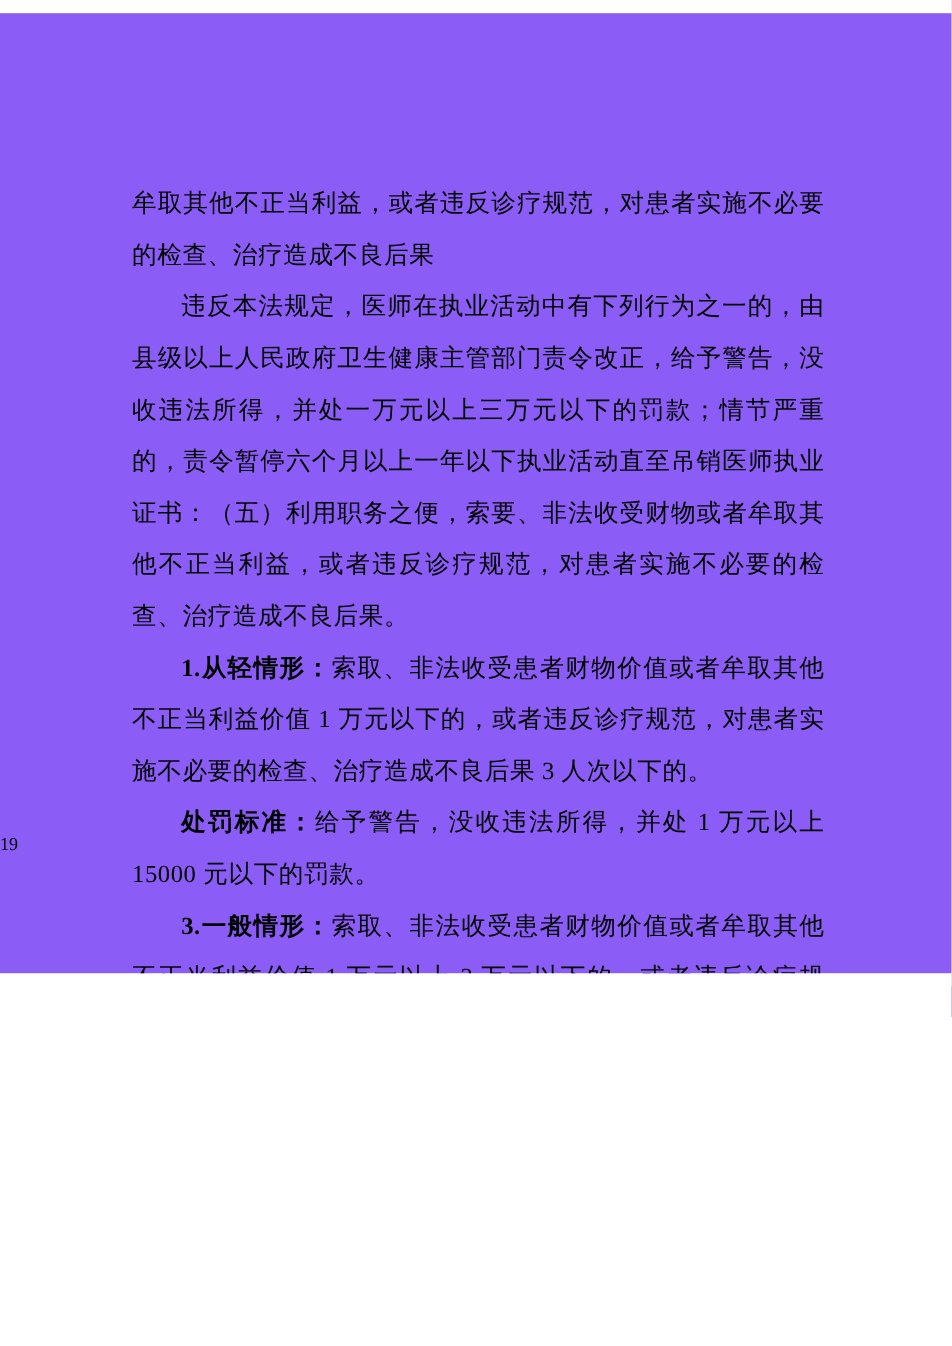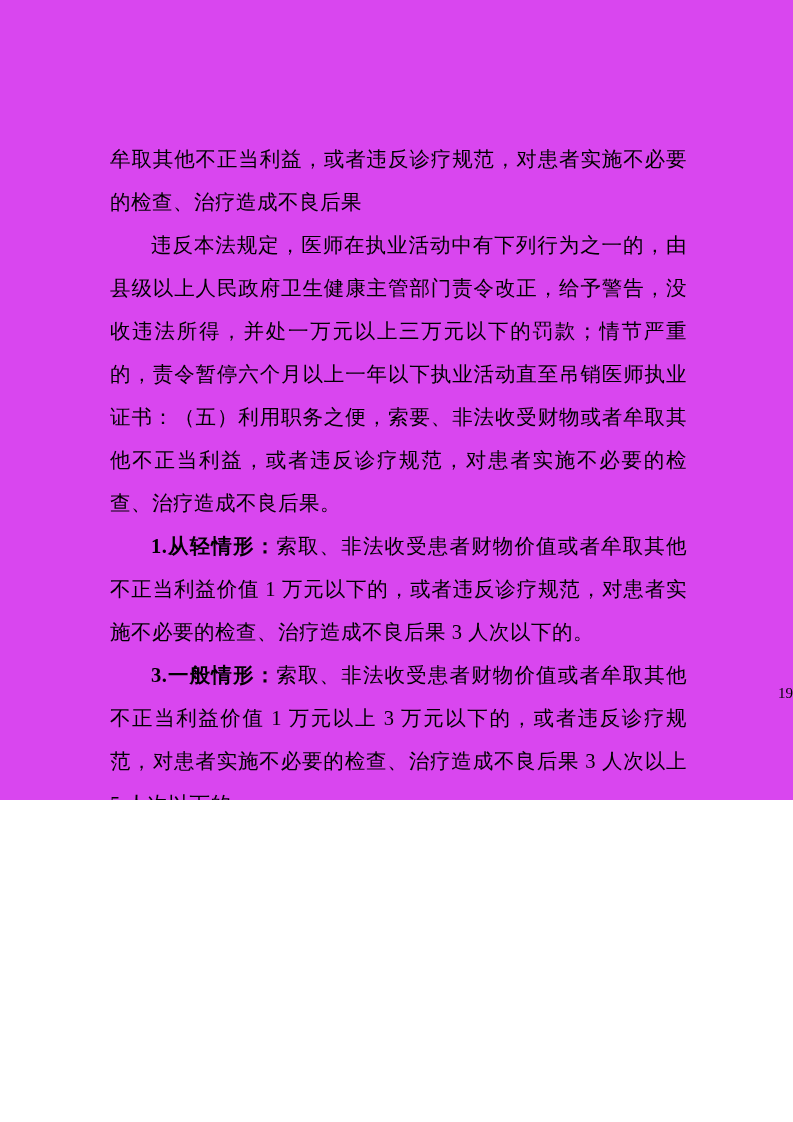--- a/index.html
+++ b/index.html
@@ -4,22 +4,22 @@
 <style>
   html, body {
     margin: 0;
     padding: 0;
     background: #ffffff;
   }
   .page {
     position: relative;
     width: 793px;
     height: 800px;
-    margin: 0 auto;
-    background: #d946ef;
+    margin: 11px auto;
+    background: #8b5cf6;
     box-sizing: border-box;
     padding: 138px 106px 0 110px;
     font-family: "Liberation Serif", "DejaVu Serif", serif;
     color: #000000;
     overflow: hidden;
   }
   .body-text p {
     margin: 0;
     font-size: 20.5px;
     line-height: 43px;
@@ -31,21 +31,21 @@
     text-indent: 2em;
   }
   .bold {
     font-weight: bold;
   }
   .page-footer {
     position: absolute;
     left: 0;
     right: 0;
     bottom: 98px;
-    text-align: right;
+    text-align: left;
     font-size: 15px;
     font-family: "Liberation Serif", "DejaVu Serif", serif;
   }
 </style>
 </head>
 <body>
 
 <div class="page">
   <div class="body-text">
 
@@ -56,20 +56,23 @@
 
     <p class="indent">
       <span>违反本法规定，医师在执业活动中有下列行为之一的，由县级以上人民政府卫生健康主管部门责令改正，给予警告，没收违法所得，并处一万元以上三万元以下的罚款；情节严重的，责令暂停六个月以上一年以下执业活动直至吊销医师执业证书：（五）利用职务之便，索要、非法收受财物或者牟取其他不正当利益，或者违反诊疗规范，对患者实施不必要的检查、治疗造成不良后果。</span>
     </p>
 
 
     <p class="indent">
       <span class="bold">1.从轻情形：</span><span>索取、非法收受患者财物价值或者牟取其他不正当利益价值 1 万元以下的，或者违反诊疗规范，对患者实施不必要的检查、治疗造成不良后果 3 人次以下的。</span>
     </p>
 
+    <p class="indent">
+      <span class="bold">处罚标准：</span><span>给予警告，没收违法所得，并处 1 万元以上 15000 元以下的罚款。</span>
+    </p>
 
     <p class="indent">
       <span class="bold">3.一般情形：</span><span>索取、非法收受患者财物价值或者牟取其他不正当利益价值 1 万元以上 3 万元以下的，或者违反诊疗规范，对患者实施不必要的检查、治疗造成不良后果 3 人次以上 5 人次以下的。</span>
     </p>
 
   </div>
 
   <div class="page-footer">
     <span>19</span>
   </div>

